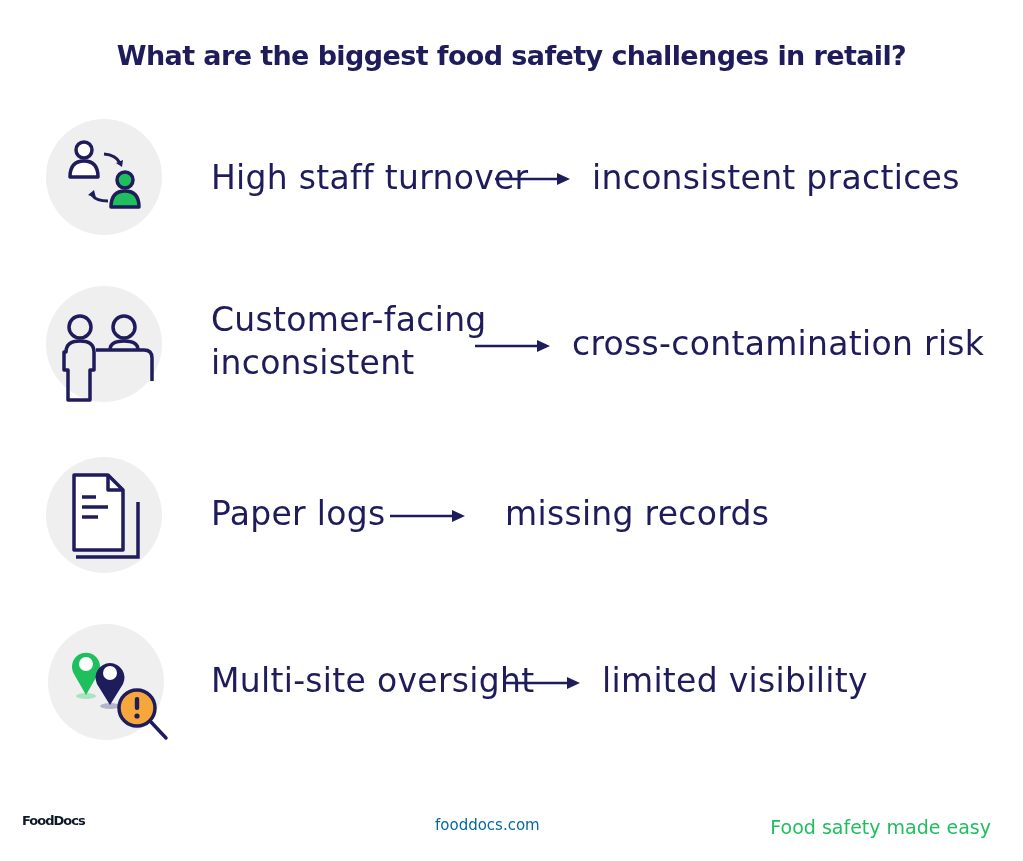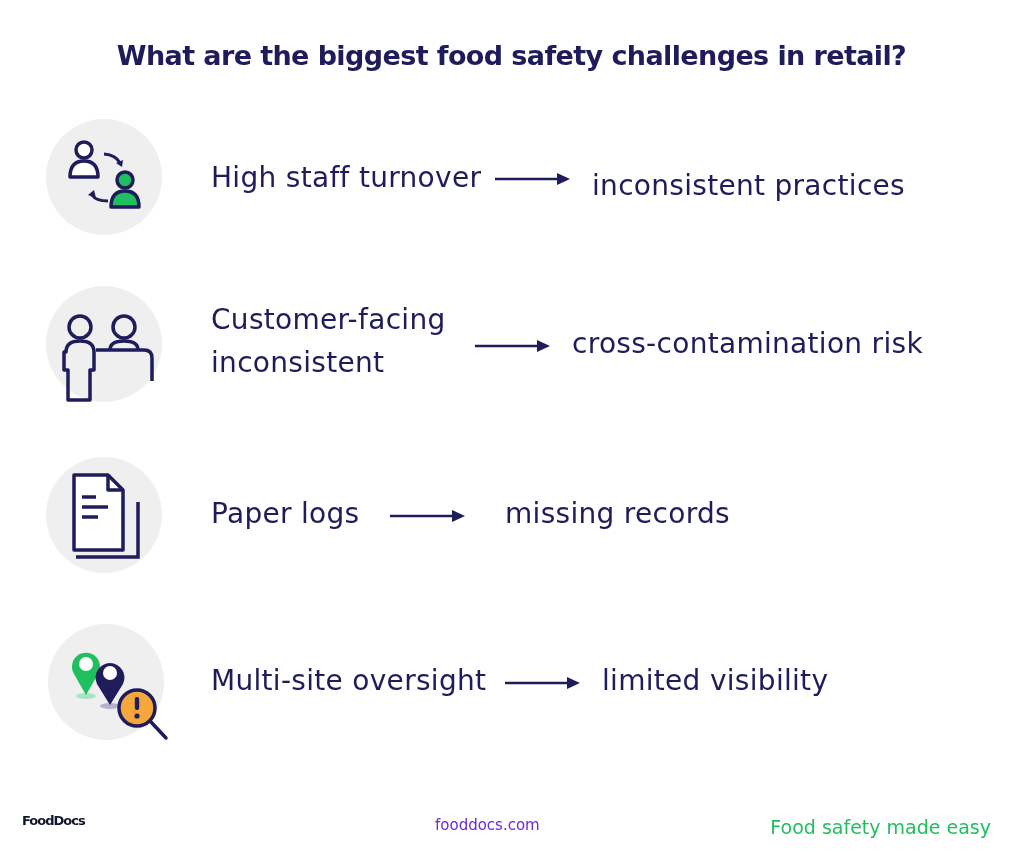--- a/index.html
+++ b/index.html
@@ -11,31 +11,31 @@
     position: absolute; left: 0; right: 0; top: 40px; text-align: center;
     font-family: "DejaVu Sans", sans-serif; font-weight: bold; font-size: 27px;
     letter-spacing: -0.6px; color: #1f1c5c;
   }
   .circle {
     position: absolute; width: 116px; height: 116px; border-radius: 50%;
     background: #efefef;
   }
   .icon { position: absolute; }
   .txt {
-    position: absolute; font-family: "DejaVu Sans", sans-serif; font-size: 28px;
+    position: absolute; font-family: "DejaVu Sans", sans-serif; font-size: 33px;
     color: #1f1c5c; white-space: nowrap; line-height: 36px; letter-spacing: 0.3px;
   }
   .arrow { position: absolute; height: 14px; }
   .footer-logo {
     position: absolute; left: 22px; top: 813px; font-family: "DejaVu Sans", sans-serif;
     font-weight: bold; font-size: 13px; color: #0f172a; letter-spacing: -1px;
   }
   .footer-mid {
     position: absolute; left: 435px; top: 816px; font-family: "DejaVu Sans", sans-serif;
-    font-size: 15px; color: #6d28d9;
+    font-size: 15px; color: #0369a1;
   }
   .footer-right {
     position: absolute; right: 32px; top: 816px; font-family: "DejaVu Sans", sans-serif;
     font-size: 19px; color: #1fbf5e;
   }
 </style>
 </head>
 <body>
 
 <div class="title">What are the biggest food safety challenges in retail?</div>
@@ -50,21 +50,21 @@
     <path d="M58 35 Q70 36 74 44" fill="none" stroke="#1f1c5c" stroke-width="3"></path>
     <path d="M70 44 L76 48 L77 41 Z" fill="#1f1c5c"></path>
     <path d="M62 82 Q50 82 46 76" fill="none" stroke="#1f1c5c" stroke-width="3"></path>
     <path d="M42 76 L48 71 L50 79 Z" fill="#1f1c5c"></path>
   </svg>
   <div class="txt" style="left:211px; top:160px;">High staff turnover</div>
   <svg class="arrow" style="left:495px; top:172px;" width="76" height="14" viewBox="0 0 76 14">
     <line x1="0" y1="7" x2="64" y2="7" stroke="#1f1c5c" stroke-width="2.5"></line>
     <path d="M62 1 L75 7 L62 13 Z" fill="#1f1c5c"></path>
   </svg>
-  <div class="txt" style="left:592px; top:168px;">inconsistent practices</div>
+  <div class="txt" style="left:592px; top:160px;">inconsistent practices</div>
 </div>
 
 <div>
   <div class="circle" style="left:46px; top:286px;"></div>
   <svg class="icon" style="left:46px; top:286px;" width="120" height="120" viewBox="0 0 120 120">
     <circle cx="34" cy="41" r="11" fill="none" stroke="#1f1c5c" stroke-width="3.5"></circle>
     <path d="M20 66 Q20 55 34 55 Q48 55 48 66 L48 84 L44 84 L44 114 L22 114 L22 84 L18 84 L18 66 Z" fill="none" stroke="#1f1c5c" stroke-width="3.5" stroke-linejoin="round"></path>
     <circle cx="78" cy="41" r="11" fill="none" stroke="#1f1c5c" stroke-width="3.5"></circle>
     <path d="M64 64 Q64 55 78 55 Q92 55 92 64" fill="none" stroke="#1f1c5c" stroke-width="3.5"></path>
     <path d="M50 64 L98 64 Q106 64 106 72 L106 95" fill="none" stroke="#1f1c5c" stroke-width="3.5"></path>

